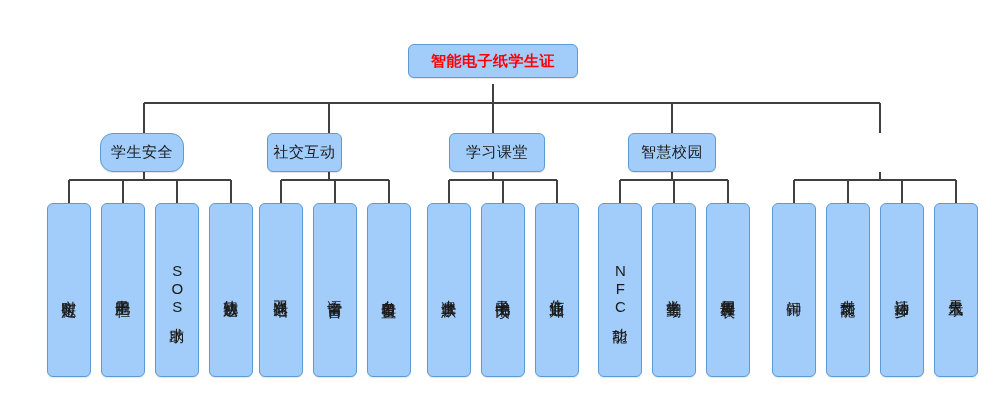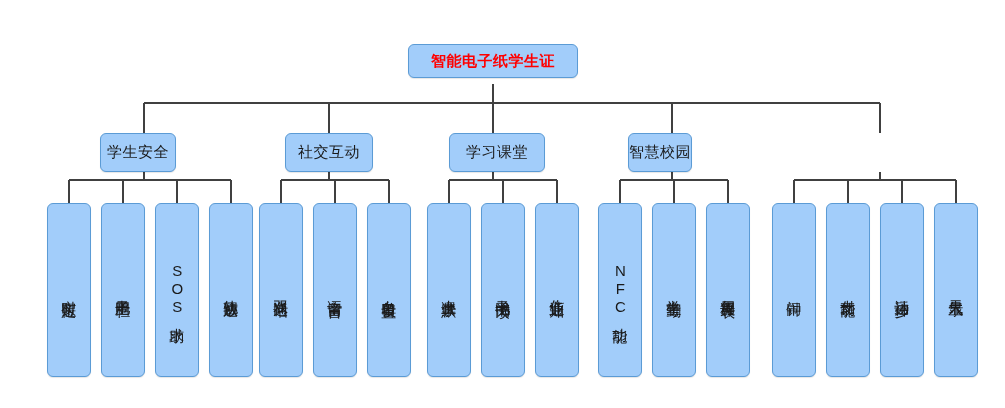--- a/index.html
+++ b/index.html
@@ -119,30 +119,30 @@
       <path d="M848,180 L848,203"></path>
       <path d="M902,180 L902,203"></path>
       <path d="M956,180 L956,203"></path>
     </g>
   </svg>
 
   <div class="node node-root">
     <span>智能电子纸学生证</span>
   </div>
 
-  <div class="node node-branch" style="left:100px;width:76px;">
+  <div class="node node-branch" style="left:100px;width:84px;border-radius:13px;">
     <span>学生安全</span>
   </div>
-  <div class="node node-branch" style="left:285px;width:88px;">
+  <div class="node node-branch" style="left:267px;width:75px;">
     <span>社交互动</span>
   </div>
   <div class="node node-branch" style="left:449px;width:96px;">
     <span>学习课堂</span>
   </div>
-  <div class="node node-branch" style="left:628px;width:64px;">
+  <div class="node node-branch" style="left:628px;width:88px;">
     <span>智慧校园</span>
   </div>
 
   <div class="node node-leaf" style="left:47px;">
     <span class="vtext">实时定位</span>
   </div>
   <div class="node node-leaf" style="left:101px;">
     <span class="vtext">电子围栏</span>
   </div>
   <div class="node node-leaf" style="left:155px;">

